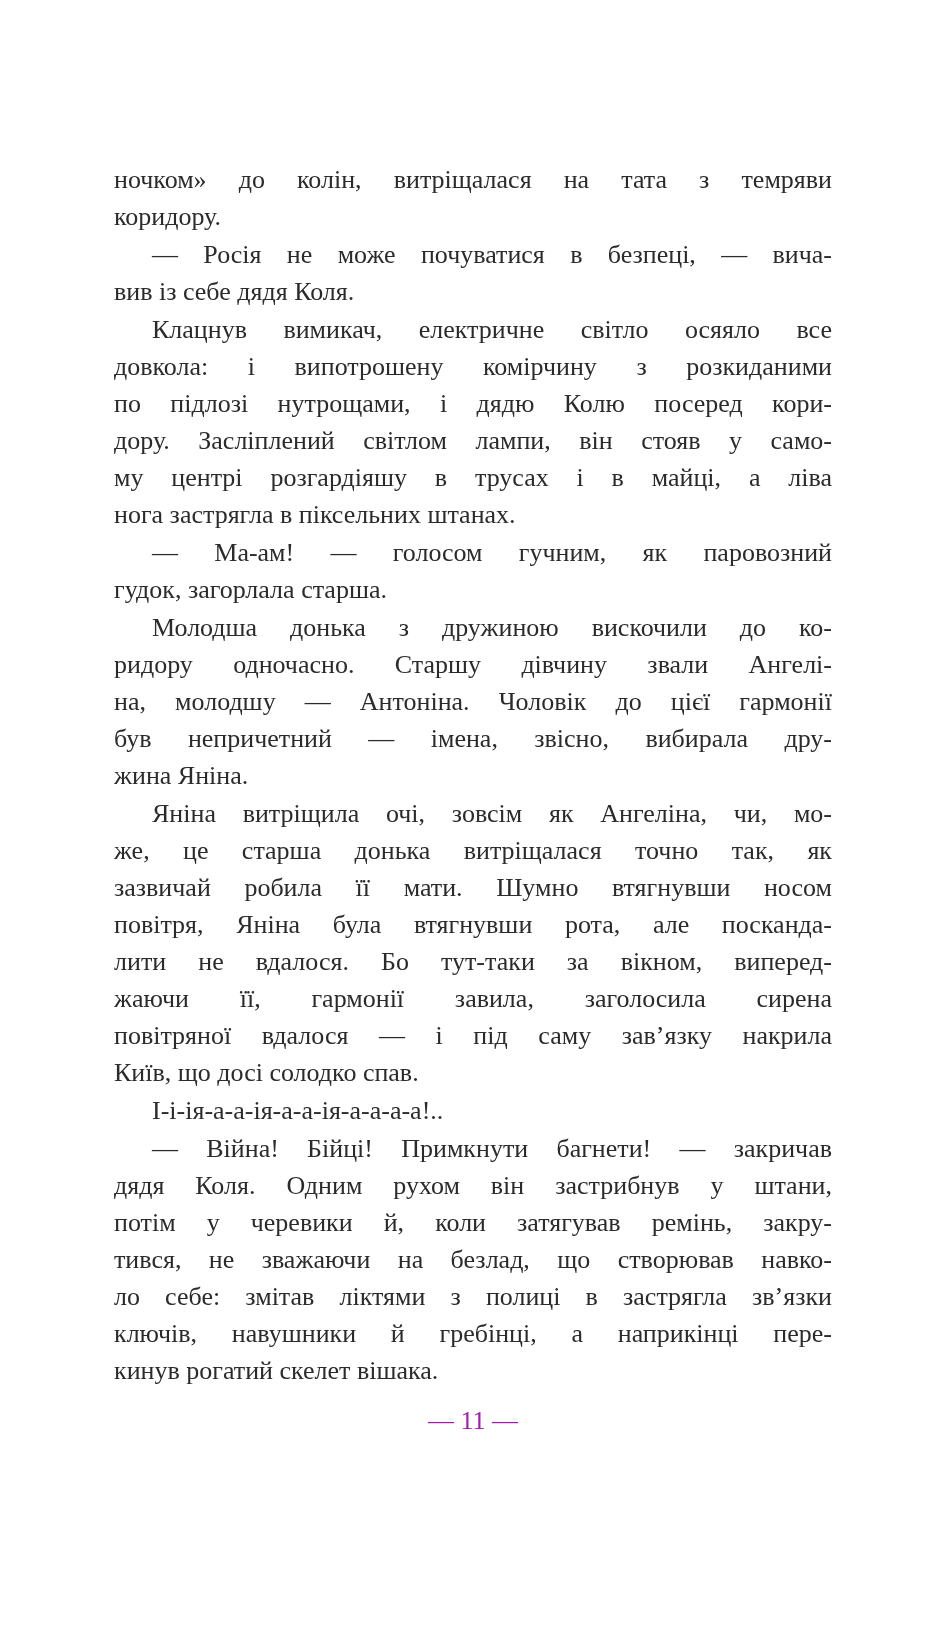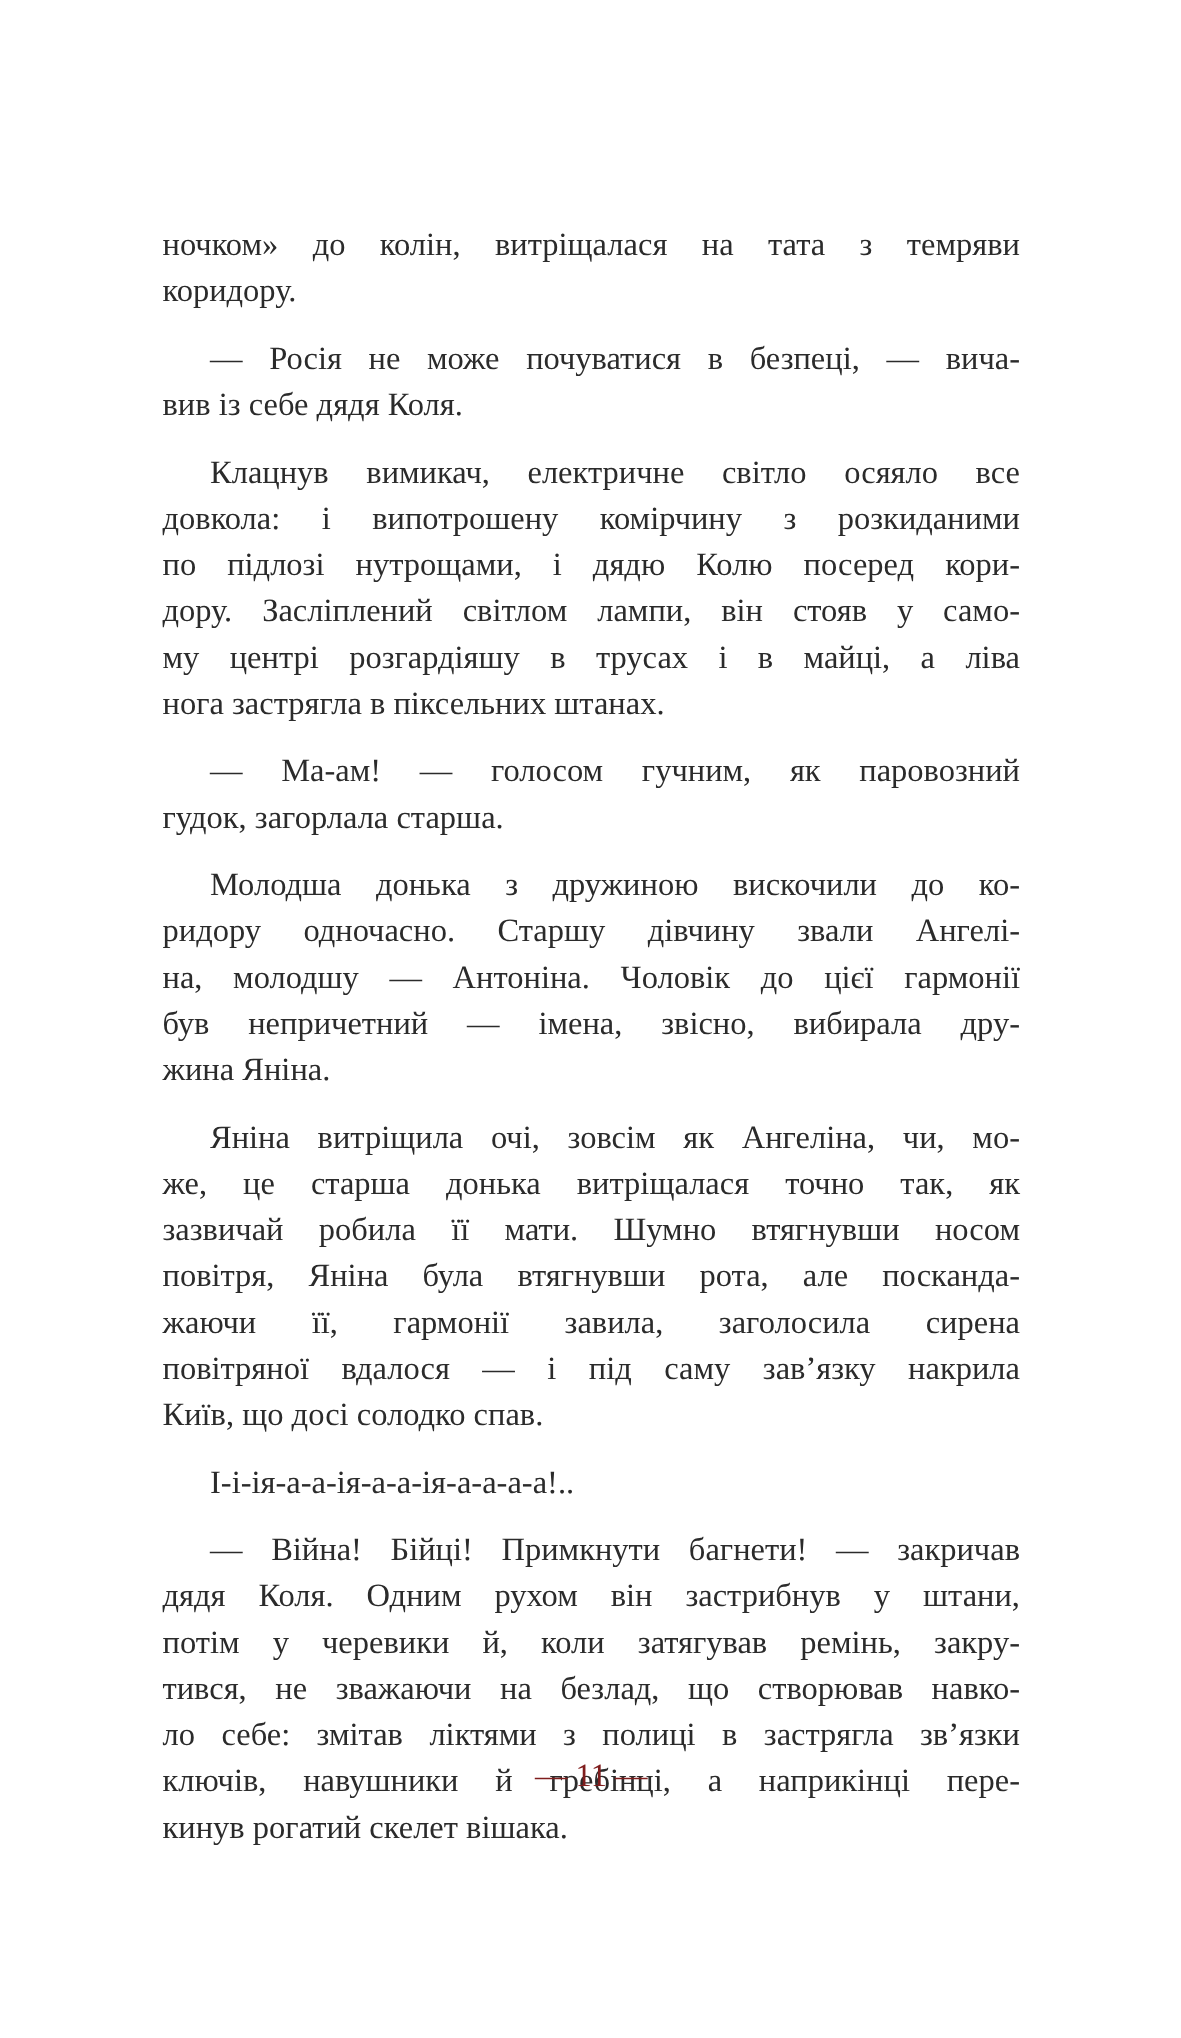--- a/index.html
+++ b/index.html
@@ -18,21 +18,21 @@
     overflow: hidden;
   }
   .text-block {
     position: absolute;
     left: 113px;
     top: 160px;
     width: 720px;
     font-size: 26px;
   }
   .paragraph {
-    margin: 17px;
+    margin: 1px;
     padding: 0;
   }
   .line {
     line-height: 37px;
     text-align: justify;
     text-align-last: justify;
     -moz-text-align-last: justify;
     white-space: normal;
   }
   .line.last {
@@ -43,21 +43,21 @@
     padding-left: 38px;
   }
   .footer {
     position: absolute;
     left: 113px;
     top: 1402px;
     width: 720px;
     text-align: center;
     font-size: 26px;
     line-height: 37px;
-    color: #7f1d1d;
+    color: #a21caf;
   }
 </style>
 </head>
 <body>
 
 <div class="page">
   <div class="text-block">
       <div class="paragraph">
         <div class="line">ночком» до колін, витріщалася на тата з темряви</div>
         <div class="line last">коридору.</div>
@@ -83,20 +83,21 @@
         <div class="line">ридору одночасно. Старшу дівчину звали Ангелі-</div>
         <div class="line">на, молодшу — Антоніна. Чоловік до цієї гармонії</div>
         <div class="line">був непричетний — імена, звісно, вибирала дру-</div>
         <div class="line last">жина Яніна.</div>
       </div>
       <div class="paragraph">
         <div class="line indent">Яніна витріщила очі, зовсім як Ангеліна, чи, мо-</div>
         <div class="line">же, це старша донька витріщалася точно так, як</div>
         <div class="line">зазвичай робила її мати. Шумно втягнувши носом</div>
         <div class="line">повітря, Яніна була втягнувши рота, але посканда-</div>
+        <div class="line">лити не вдалося. Бо тут-таки за вікном, виперед-</div>
         <div class="line">жаючи її, гармонії завила, заголосила сирена</div>
         <div class="line">повітряної вдалося — і під саму зав’язку накрила</div>
         <div class="line last">Київ, що досі солодко спав.</div>
       </div>
       <div class="paragraph">
         <div class="line indent last">І-і-ія-а-а-ія-а-а-ія-а-а-а-а!..</div>
       </div>
       <div class="paragraph">
         <div class="line indent">— Війна! Бійці! Примкнути багнети! — закричав</div>
         <div class="line">дядя Коля. Одним рухом він застрибнув у штани,</div>

